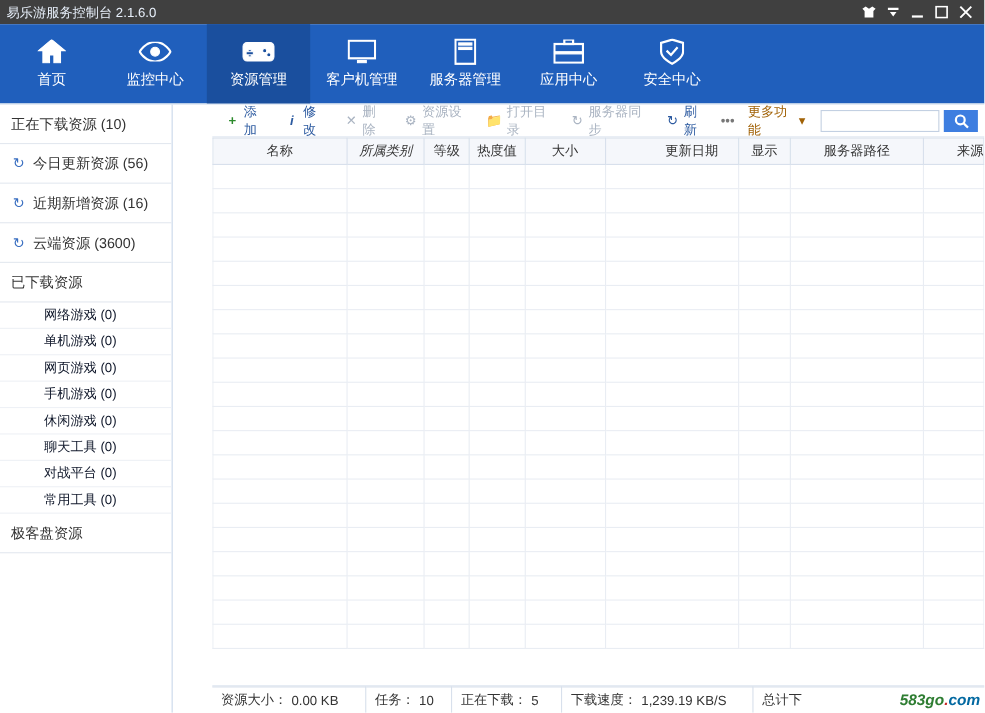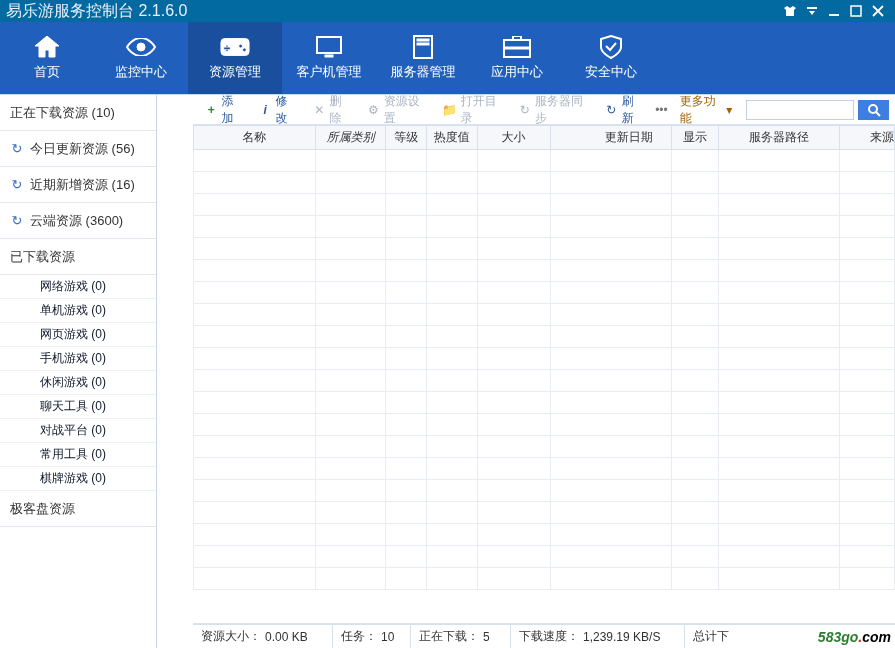--- a/index.html
+++ b/index.html
@@ -1,18 +1,18 @@
 <!DOCTYPE html>
 <html><head>
 <meta charset="utf-8">
 <style>
   * { box-sizing: border-box; margin: 0; padding: 0; font-family: "Microsoft YaHei", SimSun, Arial, sans-serif; }
   body { width: 895px; height: 648px; overflow: hidden; background: #fff; }
   
-  .titlebar { height: 22px; background: #0369a1; color: #e8f0fb; display: flex; align-items: center; padding: 0 6px; font-size: 16px; }
+  .titlebar { height: 22px; background: #404040; color: #e8f0fb; display: flex; align-items: center; padding: 0 6px; font-size: 12px; }
   .titlebar .spacer { flex: 1; }
   .titlebar .win-icon { width: 22px; height: 22px; display: flex; align-items: center; justify-content: center; color: #fff; font-size: 13px; cursor: default; }
   .titlebar svg { fill: #fff; }
   
   .nav { height: 72px; background: #205fbc; display: flex; align-items: stretch; }
   .nav-item { width: 94px; display: flex; flex-direction: column; align-items: center; justify-content: center; color: #fff; font-size: 13px; gap: 4px; }
   .nav-item.active { background: #1a4f9e; }
   .nav-item .nav-icon { width: 30px; height: 24px; display: flex; align-items: center; justify-content: center; }
   .nav-item svg { fill: #fff; stroke: #fff; }
   
@@ -38,21 +38,21 @@
   table.grid { border-collapse: collapse; width: 100%; font-size: 12px; color: #333; }
   table.grid th { background: #f5f7fb; border: 1px solid #d8e0ec; height: 24px; font-weight: normal; text-align: center; }
   table.grid td { border: 1px solid #e9edf3; height: 22px; }
   
   .status { height: 24px; display: flex; align-items: center; font-size: 12px; color: #333; }
   .status .cell { border-right: 1px solid #d8e0ec; border-top: 1px solid #d8e0ec; height: 100%; display: flex; align-items: center; padding: 0 8px; }
   .status .lbl { color: #333; }
   .status .val { margin-left: 4px; }
   
   .watermark { position: fixed; right: 4px; bottom: 2px; font-size: 14px; font-style: italic; font-weight: bold; font-family: Georgia, serif; }
-  .watermark .a { color: #2e7d32; } .watermark .b { color: #c62828; } .watermark .c { color: #000000; }
+  .watermark .a { color: #2e7d32; } .watermark .b { color: #c62828; } .watermark .c { color: #0369a1; }
 </style>
 </head>
 <body>
 
 <div class="titlebar">
   <span>易乐游服务控制台 2.1.6.0</span>
   <span class="spacer"></span>
   <span class="win-icon">
     <svg width="14" height="12" viewBox="0 0 14 12">
         <path d="M4 1 L7 3 L10 1 L13 3 L11 5 L11 11 L3 11 L3 5 L1 3 Z"></path>
@@ -171,21 +171,20 @@
         <span>已下载资源</span>
       </div>
       <div class="side-sub">网络游戏 (0)</div>
       <div class="side-sub">单机游戏 (0)</div>
       <div class="side-sub">网页游戏 (0)</div>
       <div class="side-sub">手机游戏 (0)</div>
       <div class="side-sub">休闲游戏 (0)</div>
       <div class="side-sub">聊天工具 (0)</div>
       <div class="side-sub">对战平台 (0)</div>
       <div class="side-sub">常用工具 (0)</div>
-      <div class="side-sub">棋牌游戏 (0)</div>
       <div class="side-item">
         <span>极客盘资源</span>
       </div>
     </div>
 
   <div class="main">
     <div class="toolbar">
       <span class="tb-btn">
           <span class="tb-icon" style="color:#2c8a2c;font-weight:bold">+</span>
           <span>添加</span>

